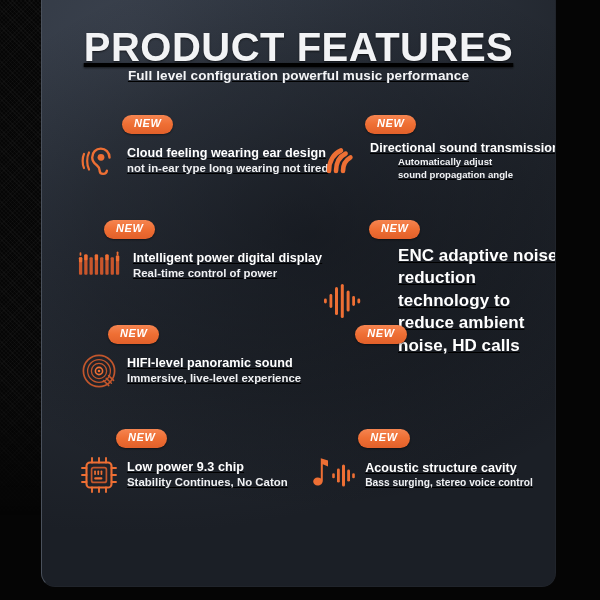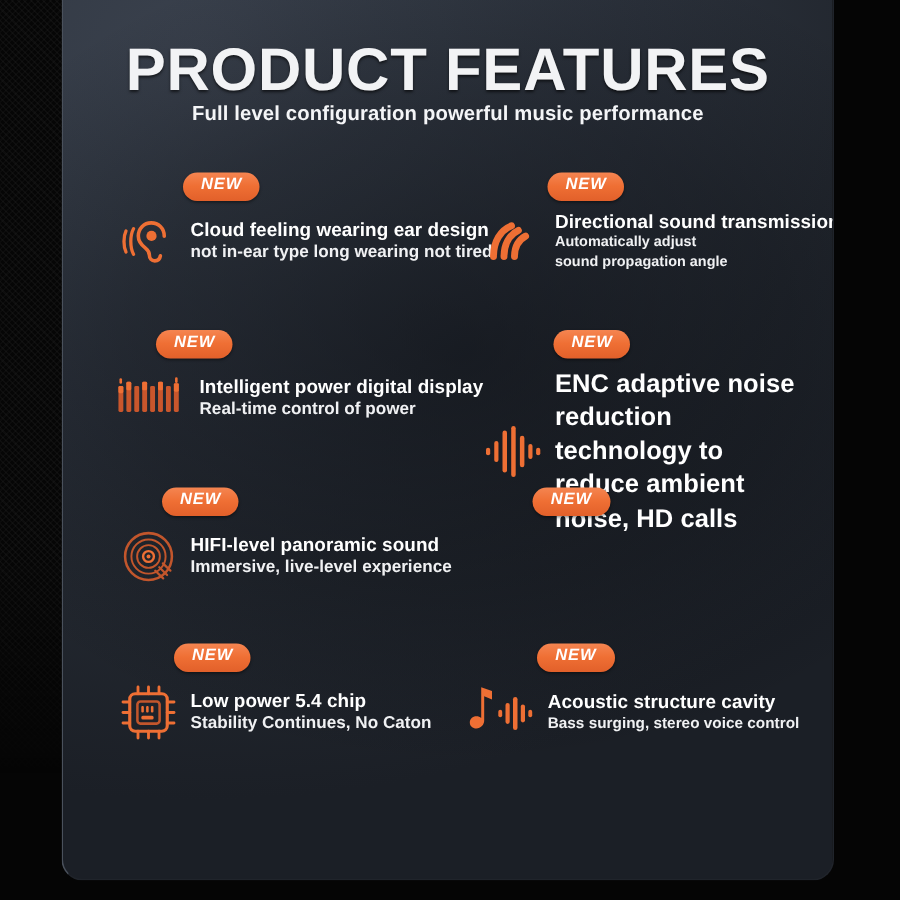--- a/index.html
+++ b/index.html
@@ -32,20 +32,21 @@
     position:absolute;
     left:41px; top:0px;
     width:515px; height:587px;
     border-radius:0 0 14px 14px;
     background:
       radial-gradient(120% 85% at 18% 6%, #3a414d 0%, #333a45 26%, #2b313b 48%, #232830 70%, #1b1f26 100%);
     border-left:1px solid #4a515c;
     border-right:1px solid #20242b;
     border-bottom:1px solid #20242b;
     overflow:hidden;
+    text-decoration:underline;
   }
   .card-inner-shade {
     position:absolute; inset:0;
     background:
       radial-gradient(95% 60% at 52% 40%, rgba(8,10,14,.55) 0%, rgba(8,10,14,.30) 45%, rgba(8,10,14,0) 78%);
     pointer-events:none;
   }
 
   .header { position:relative; padding-top:26px; text-align:center; }
   .title {
@@ -112,21 +113,21 @@
   .t-main {
     font-size:12.6px; font-weight:bold; color:#ffffff;
     line-height:1.28; letter-spacing:.05px;
     white-space:nowrap;
   }
   .t-sub {
     font-size:11.4px; font-weight:bold; color:#f0f1f3;
     line-height:1.3; letter-spacing:.02px;
     white-space:nowrap;
   }
-  .t-main.wrap, .t-sub.wrap { white-space:normal; }
+  .t-main.wrap, .t-sub.wrap { white-space:normal;margin-left:28px; }
   .t-main.multi { font-size:17px; line-height:1.32; }
   .t-sub.small { font-size:9.6px; line-height:1.3; }
   .t-sub.tiny  { font-size:10.2px; }
 </style>
 </head>
 <body>
 
 <div id="root">
 
   <div class="outer-texture fade-bottom"></div>
@@ -314,21 +315,21 @@
                 <rect x="12.6" y="12.6" width="14.8" height="14.8" rx="2" fill="none" stroke="#c2562c" stroke-width="1.7"></rect>
                 <g fill="#ee6f34">
                   <rect x="15.2" y="15.6" width="1.7" height="4.4" rx=".7"></rect>
                   <rect x="18.4" y="15.6" width="1.7" height="4.4" rx=".7"></rect>
                   <rect x="21.6" y="15.6" width="1.7" height="4.4" rx=".7"></rect>
                   <rect x="15.2" y="22.2" width="8.2" height="2.4" rx="1"></rect>
                 </g>
               </svg>
             </span>
             <span class="texts">
-              <div class="t-main">Low power 5.4 chip</div>
+              <div class="t-main">Low power 9.3 chip</div>
               <div class="t-sub">Stability Continues, No Caton</div>
             </span>
           </div>
         </div>
 
         <div class="cell right">
           <div class="badge-wrap ind-48">
             <span class="badge">NEW</span>
           </div>
           <div class="feature">

